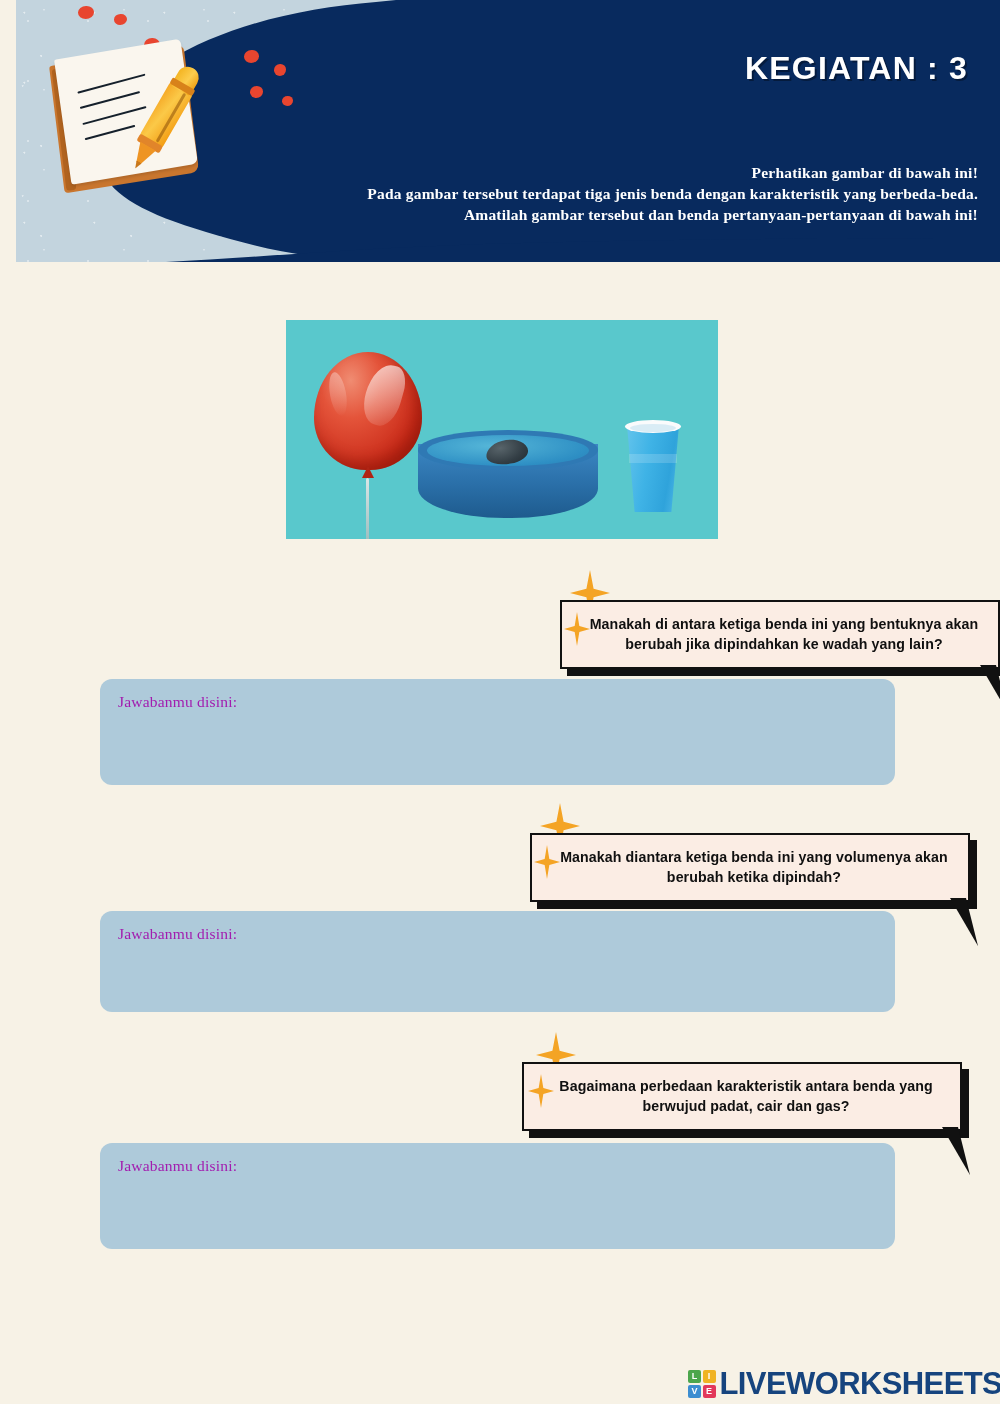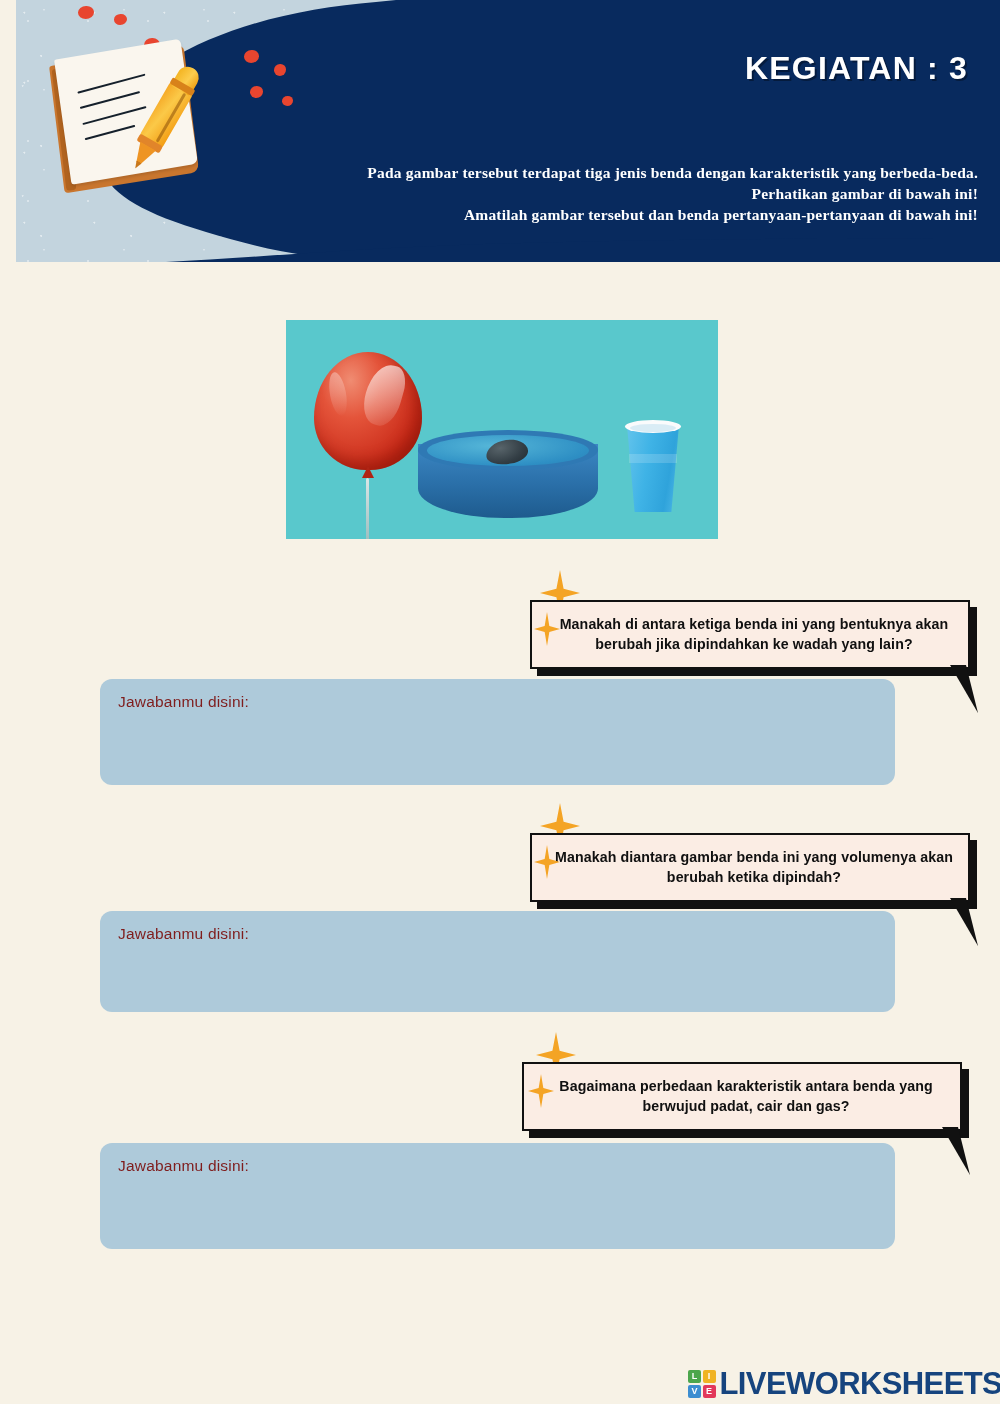--- a/index.html
+++ b/index.html
@@ -339,22 +339,22 @@
   
   .answer-box {
     position: absolute;
     background: #AECADA;
     border-radius: 12px;
     box-sizing: border-box;
     padding: 14px 18px;
   }
   .answer-label {
     font-size: 15.5px;
-    color: #7f1d1d;
-    font-family: Liberation Sans, sans-serif;
+    color: #a21caf;
+    font-family: Liberation Serif, serif;
     letter-spacing: .2px;
   }
 
   
   .lw-logo {
     position: absolute;
     left: 688px; top: 1366px;
     display: flex;
     align-items: center;
   }
@@ -431,22 +431,22 @@
       <div class="pen-ring"></div>
       <div class="pen-line"></div>
       <div class="pen-ring2"></div>
       <div class="pen-tipcone"></div>
       <div class="pen-nib"></div>
     </div>
   </div>
 
   <div class="kegiatan">KEGIATAN : 3</div>
   <div class="intro">
+    <div>Perhatikan gambar di bawah ini!</div>
     <div>Pada gambar tersebut terdapat tiga jenis benda dengan karakteristik yang berbeda-beda.</div>
-    <div>Perhatikan gambar di bawah ini!</div>
     <div>Amatilah gambar tersebut dan benda pertanyaan-pertanyaan di bawah ini!</div>
   </div>
 </div>
 
 <div class="illus">
   <div class="balloon">
     <div class="balloon-body"></div>
     <div class="balloon-gloss"></div>
     <div class="balloon-gloss2"></div>
     <div class="balloon-knot"></div>
@@ -461,37 +461,37 @@
   </div>
 
   <div class="cup">
     <div class="cup-body"></div>
     <div class="cup-ridge"></div>
     <div class="cup-rim"></div>
     <div class="cup-rim-inner"></div>
   </div>
 </div>
 
-<div class="bubble-wrap" style="left:530px; top:600px; width:440px;">
+<div class="bubble-wrap" style="left:560px; top:600px; width:440px;">
   <div class="star star-big" style="left:10px; top:-30px;"></div>
   <div class="bubble">
     <div class="bubble-text">Manakah di antara ketiga benda ini yang bentuknya akan berubah jika dipindahkan ke wadah yang lain?</div>
     <div class="bubble-tail"></div>
   </div>
   <div class="star star-small" style="left:4px; top:12px;"></div>
 </div>
 
 <div class="answer-box" style="left:100px; top:679px; width:795px; height:106px;">
   <div class="answer-label">Jawabanmu disini:</div>
 </div>
 
 <div class="bubble-wrap" style="left:530px; top:833px; width:440px;">
   <div class="star star-big" style="left:10px; top:-30px;"></div>
   <div class="bubble">
-    <div class="bubble-text">Manakah diantara gambar benda ini yang volumenya akan berubah ketika dipindah?</div>
+    <div class="bubble-text">Manakah diantara ketiga benda ini yang volumenya akan berubah ketika dipindah?</div>
     <div class="bubble-tail"></div>
   </div>
   <div class="star star-small" style="left:4px; top:12px;"></div>
 </div>
 
 <div class="answer-box" style="left:100px; top:911px; width:795px; height:101px;">
   <div class="answer-label">Jawabanmu disini:</div>
 </div>
 
 <div class="bubble-wrap" style="left:522px; top:1062px; width:440px;">

